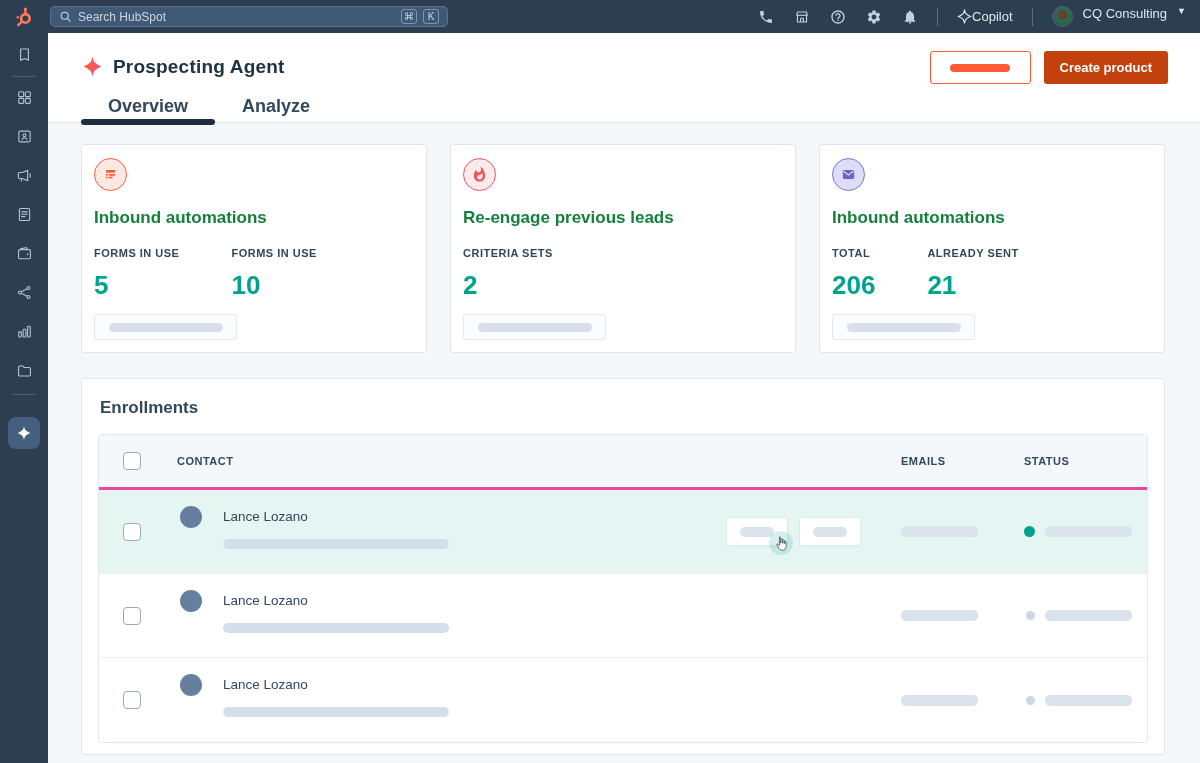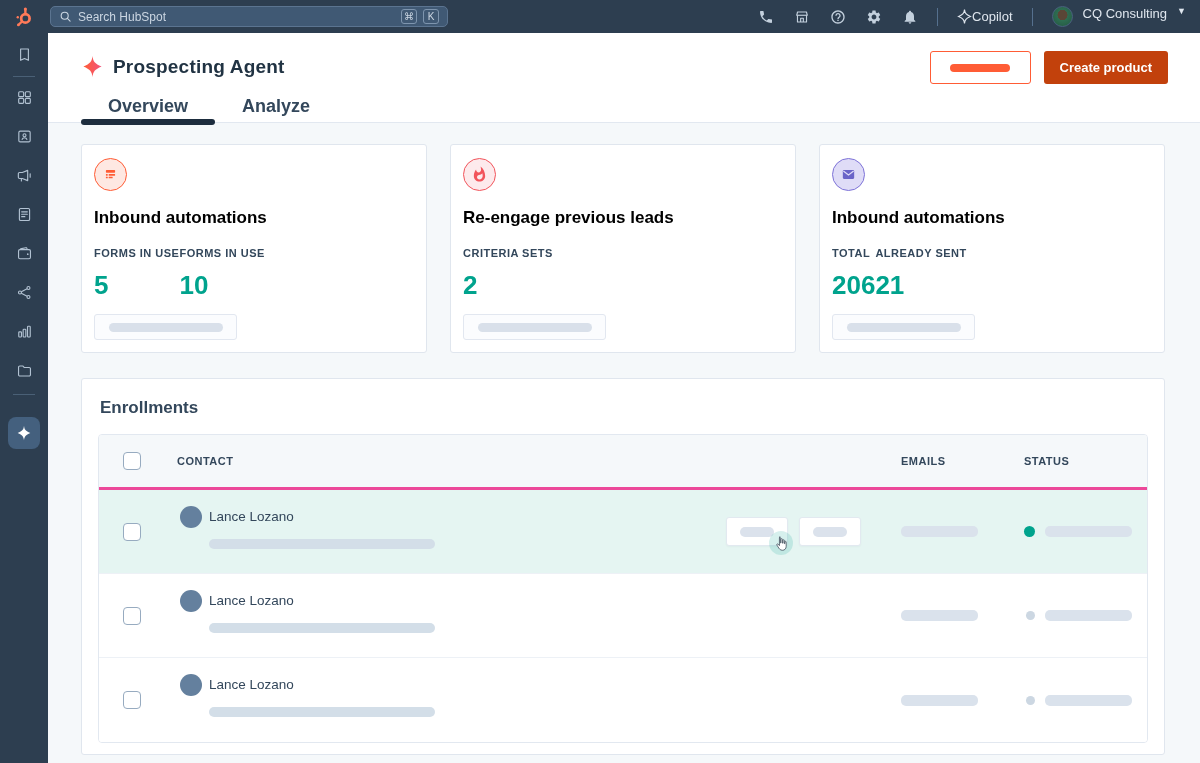--- a/index.html
+++ b/index.html
@@ -43,39 +43,39 @@
   .tab { padding:0 27px; height:30px; line-height:28px; font-size:18px; font-weight:700; color:#33475b; position:relative; cursor:pointer; }
   .tab-underline { position:absolute; left:0; bottom:-3px; width:100%; height:6px; border-radius:3px; background:#1d2d3e; }
 
   
   .cards-row { position:absolute; top:111px; left:33px; width:1084px; height:209px; display:grid; grid-template-columns:1fr 1fr 1fr; gap:23px; }
   .card { background:#ffffff; border:1px solid #e0e6ee; border-radius:3px; padding:13px 12px 12px 12px; display:flex; flex-direction:column; }
   .card-icon { width:33px; height:33px; border-radius:50%; display:flex; align-items:center; justify-content:center; border:1.5px solid; }
   .ci-orange { border-color:#ff5c35; background:#fee8e2; }
   .ci-red { border-color:#f2545b; background:#fdeaec; }
   .ci-purple { border-color:#7e73d8; background:#dfdcf7; }
-  .card-title { margin-top:17px; font-size:17px; font-weight:700; color:#000000; }
-  .stats { margin-top:19px; display:flex; }
+  .card-title { margin-top:17px; font-size:17px; font-weight:700; color:#15803d; }
+  .stats { margin-top:19px; display:flex; gap:52px; }
   .stat-label { font-size:11px; font-weight:700; letter-spacing:.5px; color:#33475b; }
   .stat-value { margin-top:11px; font-size:26px; font-weight:700; color:#00a38d; }
   .skel-btn { margin-top:auto; width:143px; height:26px; background:#fbfcfe; border:1px solid #e2e7f0; border-radius:3px; display:flex; align-items:center; justify-content:center; cursor:pointer; }
   .skel-btn .pill { width:114px; height:9px; border-radius:5px; background:#d9e0ea; }
 
   
   .enroll-card { position:absolute; top:345px; left:33px; width:1084px; height:377px; background:#ffffff; border:1px solid #e0e6ee; border-radius:3px; padding:16px; }
   .enroll-title { font-size:17px; font-weight:700; color:#33475b; margin:3px 0 0 2px; }
   .table { margin-top:16px; border:1px solid #e2e8f0; border-radius:4px; overflow:hidden; }
   .t-head { height:55px; background:#f5f8fa; border-bottom:3px solid #ec4899; display:grid; grid-template-columns:72px 730px 123px auto; align-items:center; }
   .t-row { height:84px; display:grid; grid-template-columns:72px 730px 123px auto; align-items:stretch; position:relative; border-bottom:1px solid #edf1f6; background:#ffffff; }
   .t-row:last-child { border-bottom:none; }
   .t-row.highlight { background:#e5f5f2; }
   .col-label { font-size:11px; font-weight:700; letter-spacing:.5px; color:#33475b; }
   .cell-check { display:flex; align-items:center; justify-content:flex-start; padding-left:24px; }
   .checkbox { width:18px; height:18px; background:#ffffff; border:1.5px solid #97abc0; border-radius:4px; cursor:pointer; }
-  .contact-cell { display:flex; padding-top:16px; gap:7px; }
+  .contact-cell { display:flex; padding-top:16px; gap:21px; }
   .avatar-circle { width:22px; height:22px; border-radius:50%; background:#64809e; flex:0 0 auto; }
   .contact-name { font-size:13.5px; font-weight:500; color:#33475b; line-height:22px; }
   .name-skel { margin-top:11px; width:226px; height:10px; border-radius:5px; background:#d3dee8; }
   .emails-cell { display:flex; align-items:center; }
   .emails-skel { width:77px; height:11px; border-radius:5px; background:#dae2ec; }
   .status-cell { display:flex; align-items:center; gap:10px; }
   .dot { border-radius:50%; }
   .dot-teal { width:11px; height:11px; background:#00a38d; }
   .dot-gray { width:9px; height:9px; background:#ccd7e2; margin-left:2px; }
   .status-skel { width:87px; height:11px; border-radius:5px; background:#dae2ec; }

